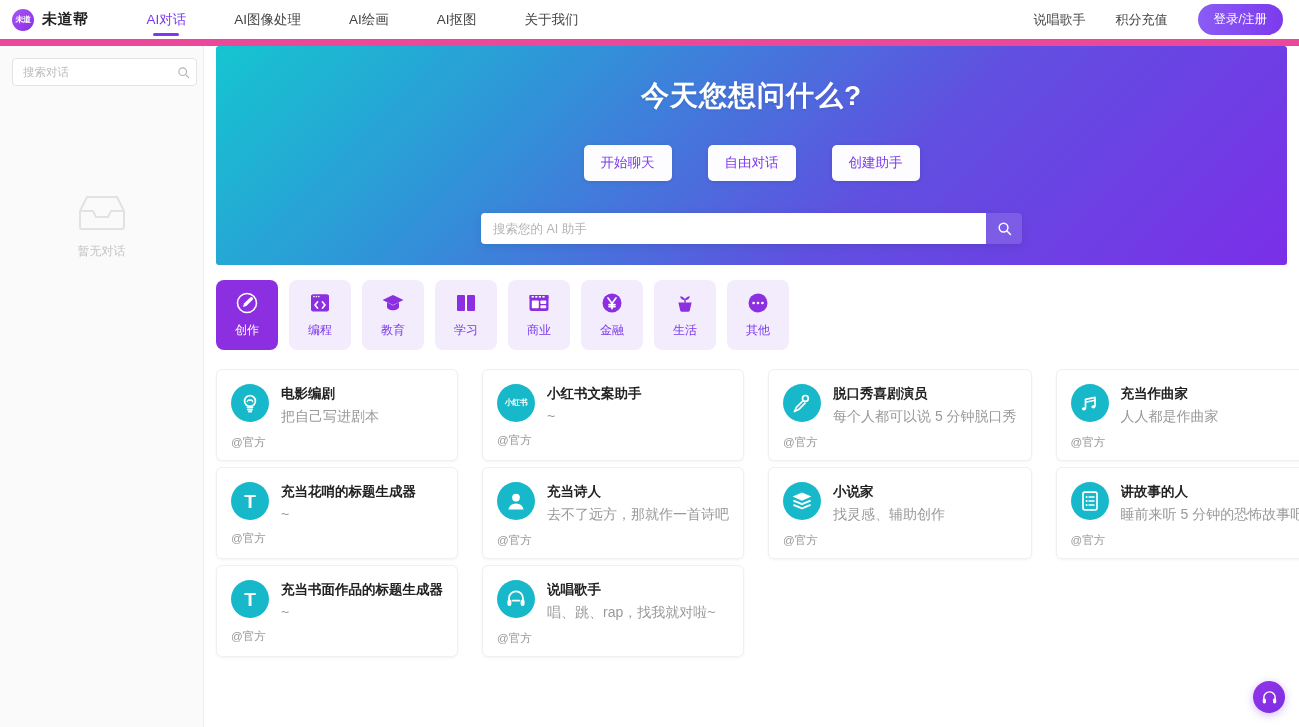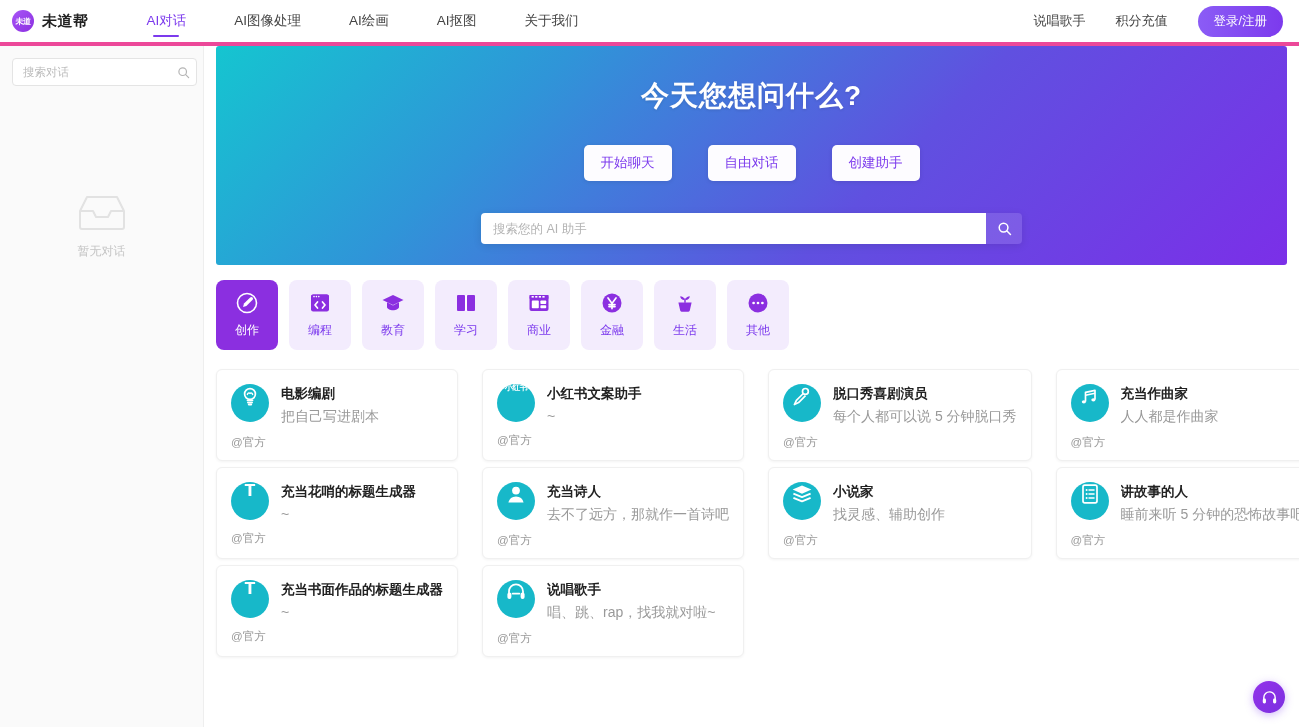--- a/index.html
+++ b/index.html
@@ -8,21 +8,21 @@
     font-family: "Liberation Sans", "DejaVu Sans", sans-serif;
     background: #ffffff;
     overflow: hidden;
     color: #333;
   }
 
   
   .header {
     height: 46px;
     background: #ffffff;
-    border-bottom: 4px solid #ec4899;
+    border-bottom: 7px solid #ec4899;
     display: flex;
     align-items: center;
     padding: 0 16px 0 12px;
     position: relative;
     z-index: 5;
   }
   .brand { display: flex; align-items: center; gap: 8px; }
   .brand-logo {
     width: 22px; height: 22px; border-radius: 50%;
     background: linear-gradient(135deg, #a855f7 0%, #8b2fe0 100%);
@@ -156,24 +156,23 @@
   .card {
     background: #fff; border: 1px solid #f0f0f0;
     border-radius: 6px; padding: 14px 14px 10px 14px;
     box-shadow: 0 1px 3px rgba(0,0,0,.05);
     cursor: pointer; min-height: 85px;
   }
   .card-top { display: flex; gap: 12px; align-items: flex-start; }
   .avatar {
     width: 38px; height: 38px; border-radius: 50%;
     background: #17b8c9; flex-shrink: 0;
-    display: flex; align-items: flex-start; justify-content: center;
+    display: flex; align-items: center; justify-content: center;
     color: #fff; font-weight: bold;
     overflow: hidden;
-    font-family: Liberation Mono, monospace;
   }
   .avatar-text { font-size: 8px; line-height: 1; letter-spacing: -0.5px; }
   .avatar-letter { font-size: 19px; line-height: 1; }
   .avatar svg { width: 24px; height: 24px; }
   .card-body { min-width: 0; padding-top: 1px; }
   .card-title {
     font-size: 13.5px; font-weight: bold; color: #222;
     white-space: nowrap; overflow: hidden; text-overflow: ellipsis;
   }
   .card-desc {

